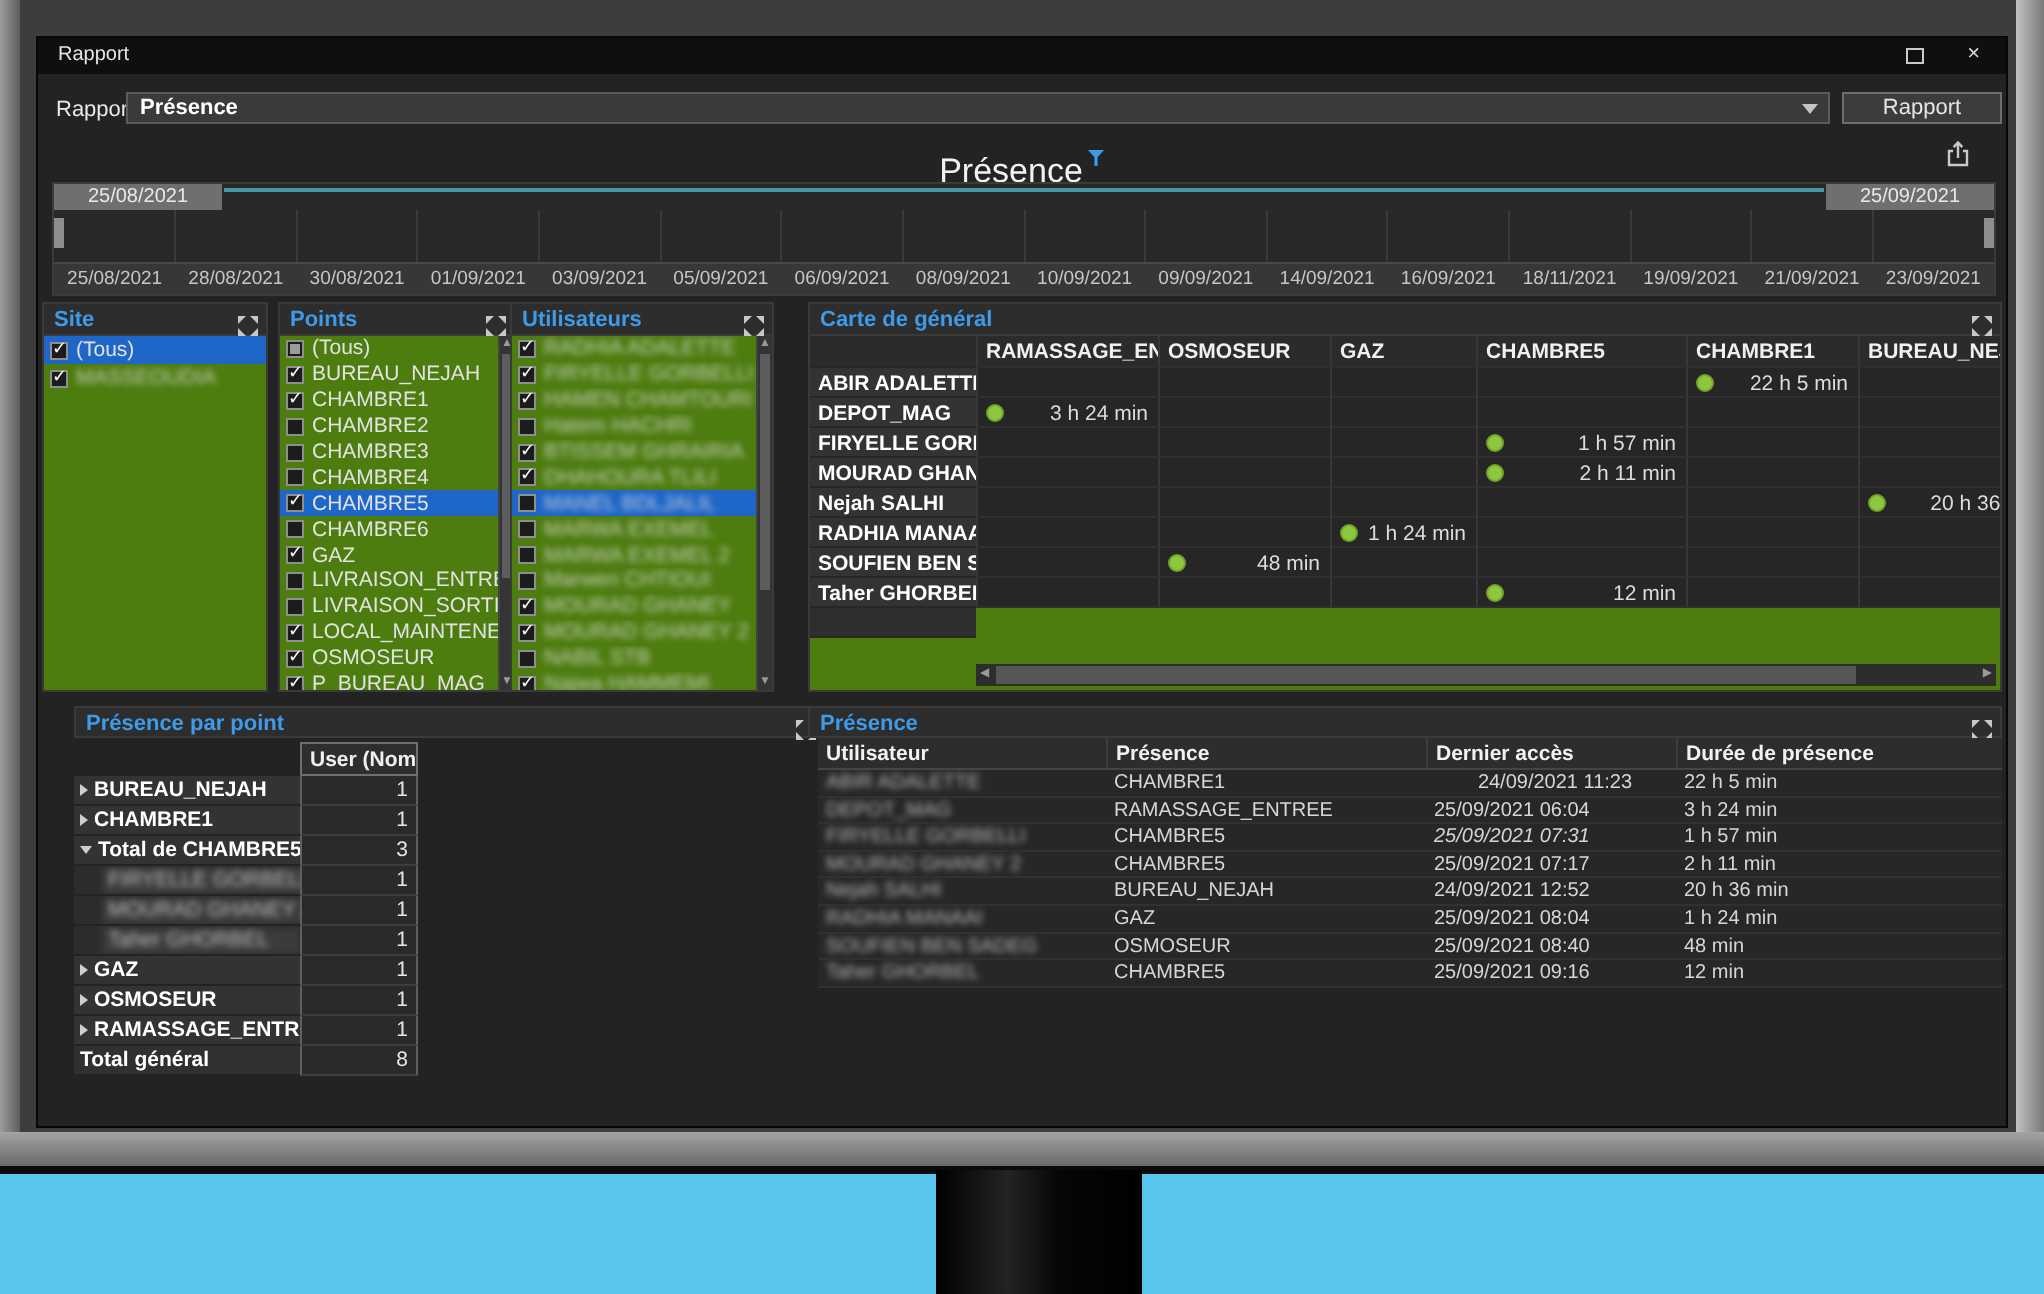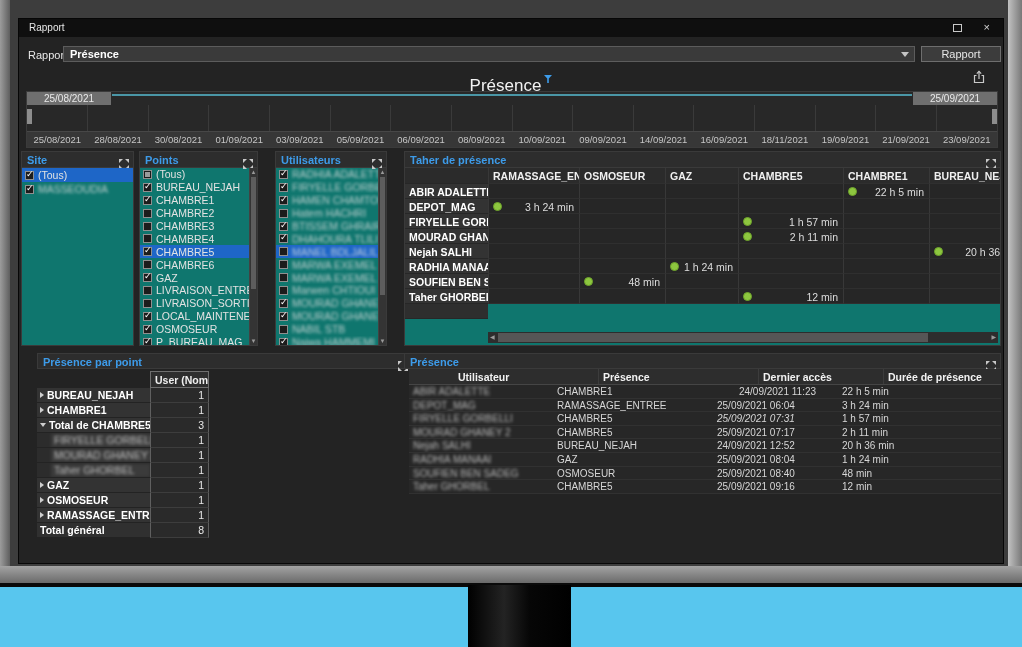--- a/index.html
+++ b/index.html
@@ -45,28 +45,28 @@
   .tl-line { left:85px; right:85px; top:2px; height:2px; background:#4a96a6; }
   .tl-startbox, .tl-endbox { top:0; width:84px; height:13px; background:#6f6f6f; color:#e9e9e9; font-size:10px; text-align:center; line-height:13px; }
   .tl-startbox { left:0; } .tl-endbox { right:0; }
   .tl-band { left:0; top:13px; right:0; height:26px; }
   .tl-grid { top:0; bottom:0; width:1px; background:#3a3a3a; }
   .tl-handle { top:4px; width:5px; height:15px; background:#8d8d8d; }
   .tl-dates { left:0; right:0; bottom:0; height:16px; background:#373737; border-top:1px solid #474747; display:flex; }
   .tl-date { flex:1; font-size:9.5px; color:#c6c6c6; text-align:center; line-height:16px; white-space:nowrap; overflow:hidden; }
 
   
-  .panel { background:#0f766e; border:1px solid #3a3a3a; }
+  .panel { background:#4d7c0f; border:1px solid #3a3a3a; }
   .panel-head { left:0; top:0; right:0; height:16px; background:#2d2d2d; border-bottom:1px solid #3a3a3a; }
   .panel-title { left:5px; top:2px; font-size:11px; font-weight:bold; color:#3d9be9; white-space:nowrap; }
   .expand-icon { right:4px; top:3px; width:10px; height:10px; }
 
   #panel-site   { left:2px;   top:132px; width:113px; height:195px; }
   #panel-points { left:120px; top:132px; width:119px; height:195px; }
-  #panel-users  { left:256px; top:132px; width:112px; height:195px; }
+  #panel-users  { left:236px; top:132px; width:132px; height:195px; }
   #panel-map    { left:385px; top:132px; width:597px; height:195px; }
   #panel-bypoint{ left:18px;   top:334px; width:376px; height:206px; background:transparent; border:none; }
   #panel-presence{ left:385px; top:334px; width:597px; height:206px; background:transparent; border:none; }
   .head-strip { left:0; top:0; right:0; height:16px; background:#2d2d2d; border:1px solid #3a3a3a; }
 
   .list { left:0; top:16px; right:0; bottom:0; overflow:hidden; }
   .list.pad-r { right:8px; }
   .lrow { height:12.9px; display:flex; align-items:center; padding-left:3px; font-size:10.5px; color:#e2e2e2; white-space:nowrap; overflow:hidden; }
   #panel-site .lrow { height:14px; }
   .lrow.sel { background:#1e66c7; }
@@ -113,21 +113,21 @@
             text-align:right; padding:1px 4px 0 0; font-size:10.5px; color:#e8e8e8; height:15px; }
   .tri { width:0; height:0; margin-right:3px; flex:0 0 auto; }
   .tri.col { border-top:3px solid transparent; border-bottom:3px solid transparent; border-left:4px solid #cfcfcf; }
   .tri.exp { border-left:3px solid transparent; border-right:3px solid transparent; border-top:4px solid #cfcfcf; }
 
   
   .pr-table { left:5px; top:16px; width:592px; }
   .pr-row { display:flex; }
   .pr-hrow { height:16px; background:#2d2d2d; border-bottom:1px solid #454545; }
   .pr-hcell { font-size:10.5px; font-weight:bold; color:#f2f2f2; padding:2px 0 0 4px; border-left:1px solid #3c3c3c; white-space:nowrap; overflow:hidden; }
-  .pr-hcell:first-child { border-left:none;margin-left:45px; }
+  .pr-hcell:first-child { border-left:none; }
   .pr-drow { height:13.6px; background:#272727; border-bottom:1px solid #313131; }
   .pr-cell { font-size:10px; color:#d6d6d6; padding:1px 0 0 4px; white-space:nowrap; overflow:hidden; }
 </style>
 </head>
 <body>
 
 <div class="abs screen"></div>
 <div class="abs bezel-left"></div>
 <div class="abs bezel-right"></div>
 <div class="abs bezel-bottom"></div>
@@ -380,21 +380,21 @@
       </div>
     <div class="abs vscroll">
       <span class="arr up">▲</span>
       <span class="arr dn">▼</span>
       <div class="vthumb" style="top:9px; height:118px;"></div>
     </div>
   </div>
 
   <div class="abs panel" id="panel-map">
     <div class="abs panel-head">
-      <span class="abs panel-title">Taher de présence</span>
+      <span class="abs panel-title">Carte de général</span>
       <span class="abs expand-icon"><svg width="10" height="10" viewBox="0 0 10 10">
             <g fill="#c8c8c8">
               <polygon points="0,0 4,0 0,4"></polygon>
               <polygon points="10,0 10,4 6,0"></polygon>
               <polygon points="0,10 0,6 4,10"></polygon>
               <polygon points="10,10 6,10 10,6"></polygon>
             </g>
           </svg></span>
     </div>
     <div class="abs map-table" id="map-table">

